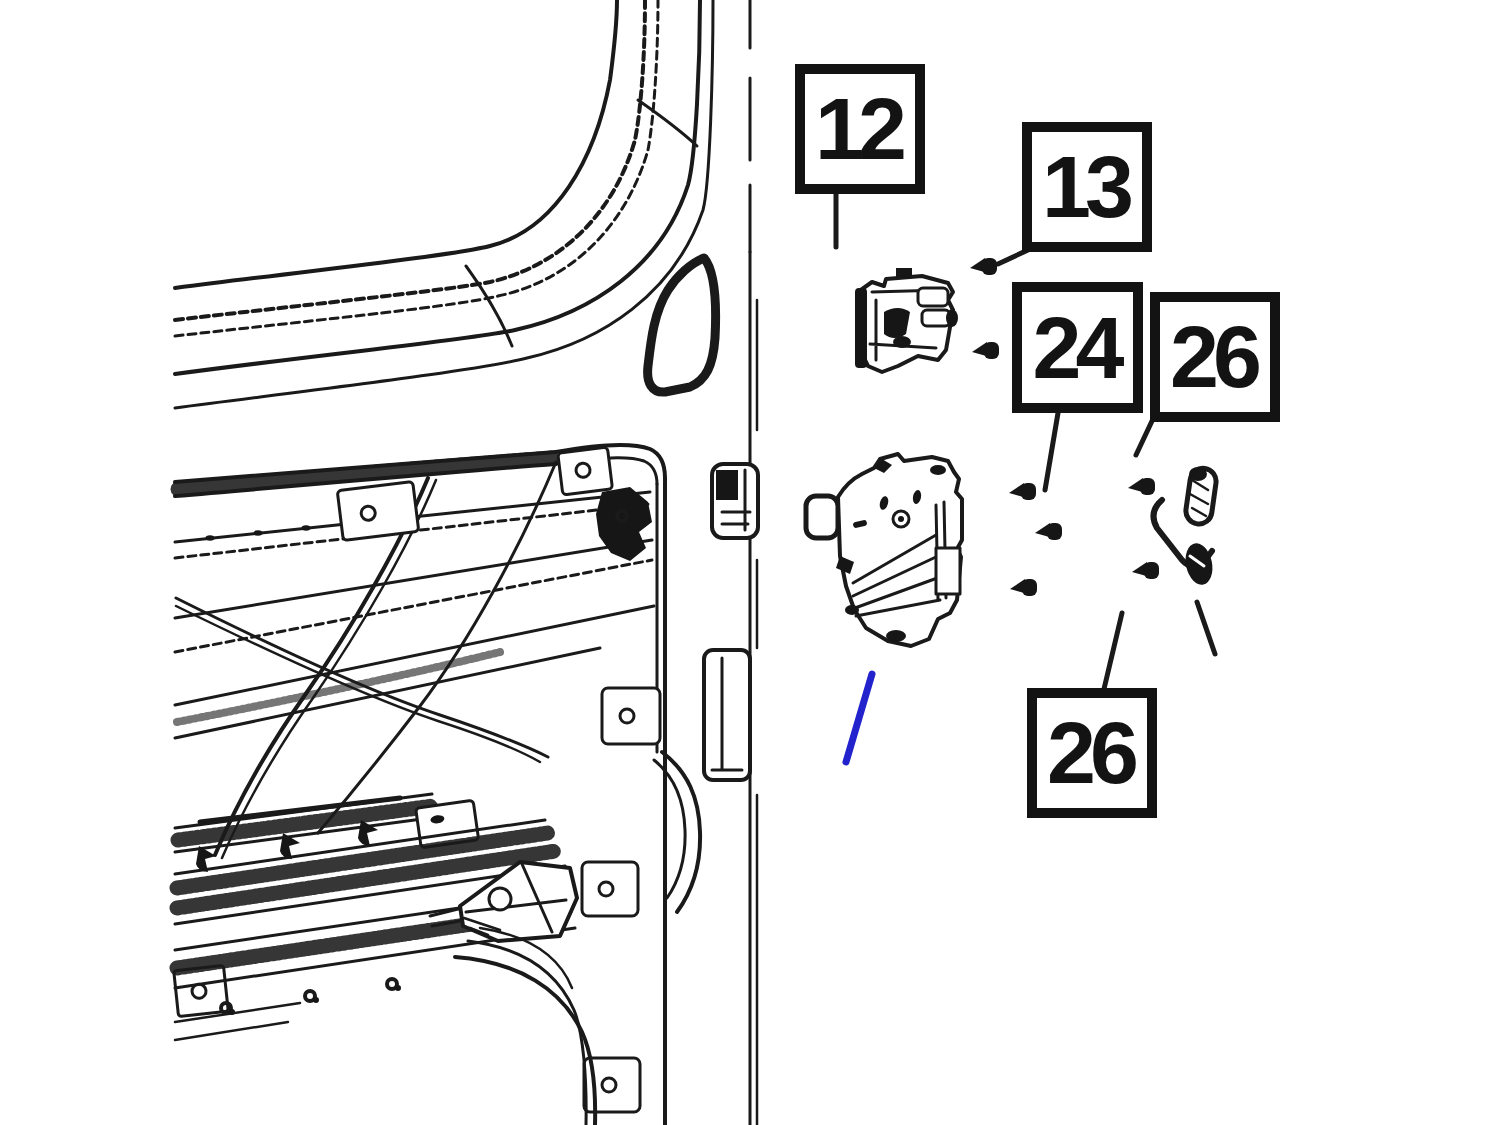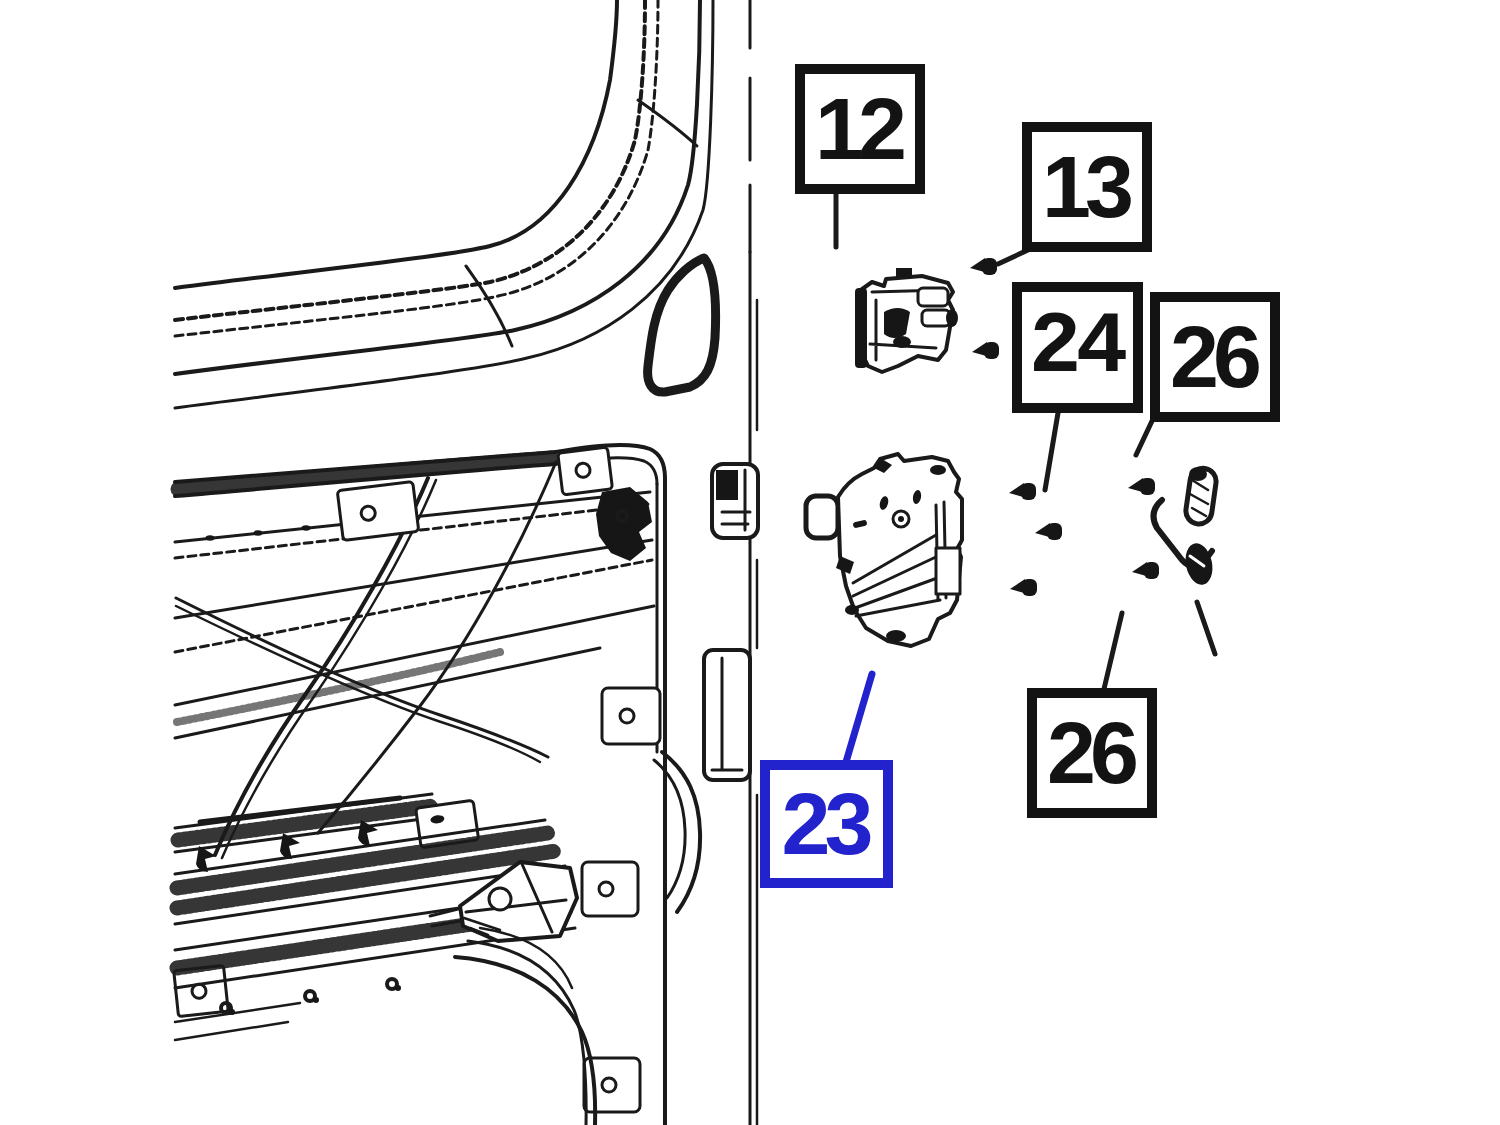--- a/index.html
+++ b/index.html
@@ -243,26 +243,23 @@
       <path class="blue-leader" d="M846,762 L872,674"></path>
     </g>
   </svg>
 
   <div class="callout" style="left:767px;top:64px;width:130px;height:130px;margin-left:28px;">
     <span>12</span>
   </div>
   <div class="callout" style="left:1022px;top:122px;width:130px;height:130px;">
     <span>13</span>
   </div>
-  <div class="callout" style="left:1012px;top:282px;width:131px;height:131px;font-family:Liberation Mono, monospace;">
+  <div class="callout" style="left:1012px;top:282px;width:131px;height:131px;">
     <span>24</span>
   </div>
   <div class="callout" style="left:1150px;top:292px;width:130px;height:130px;">
     <span>26</span>
   </div>
   <div class="callout" style="left:1027px;top:688px;width:130px;height:130px;">
     <span>26</span>
   </div>
-  <div class="callout blue" style="left:760px;top:760px;width:133px;height:128px;">
-    <span>23</span>
-  </div>
 
 </div>
 
 </body></html>

